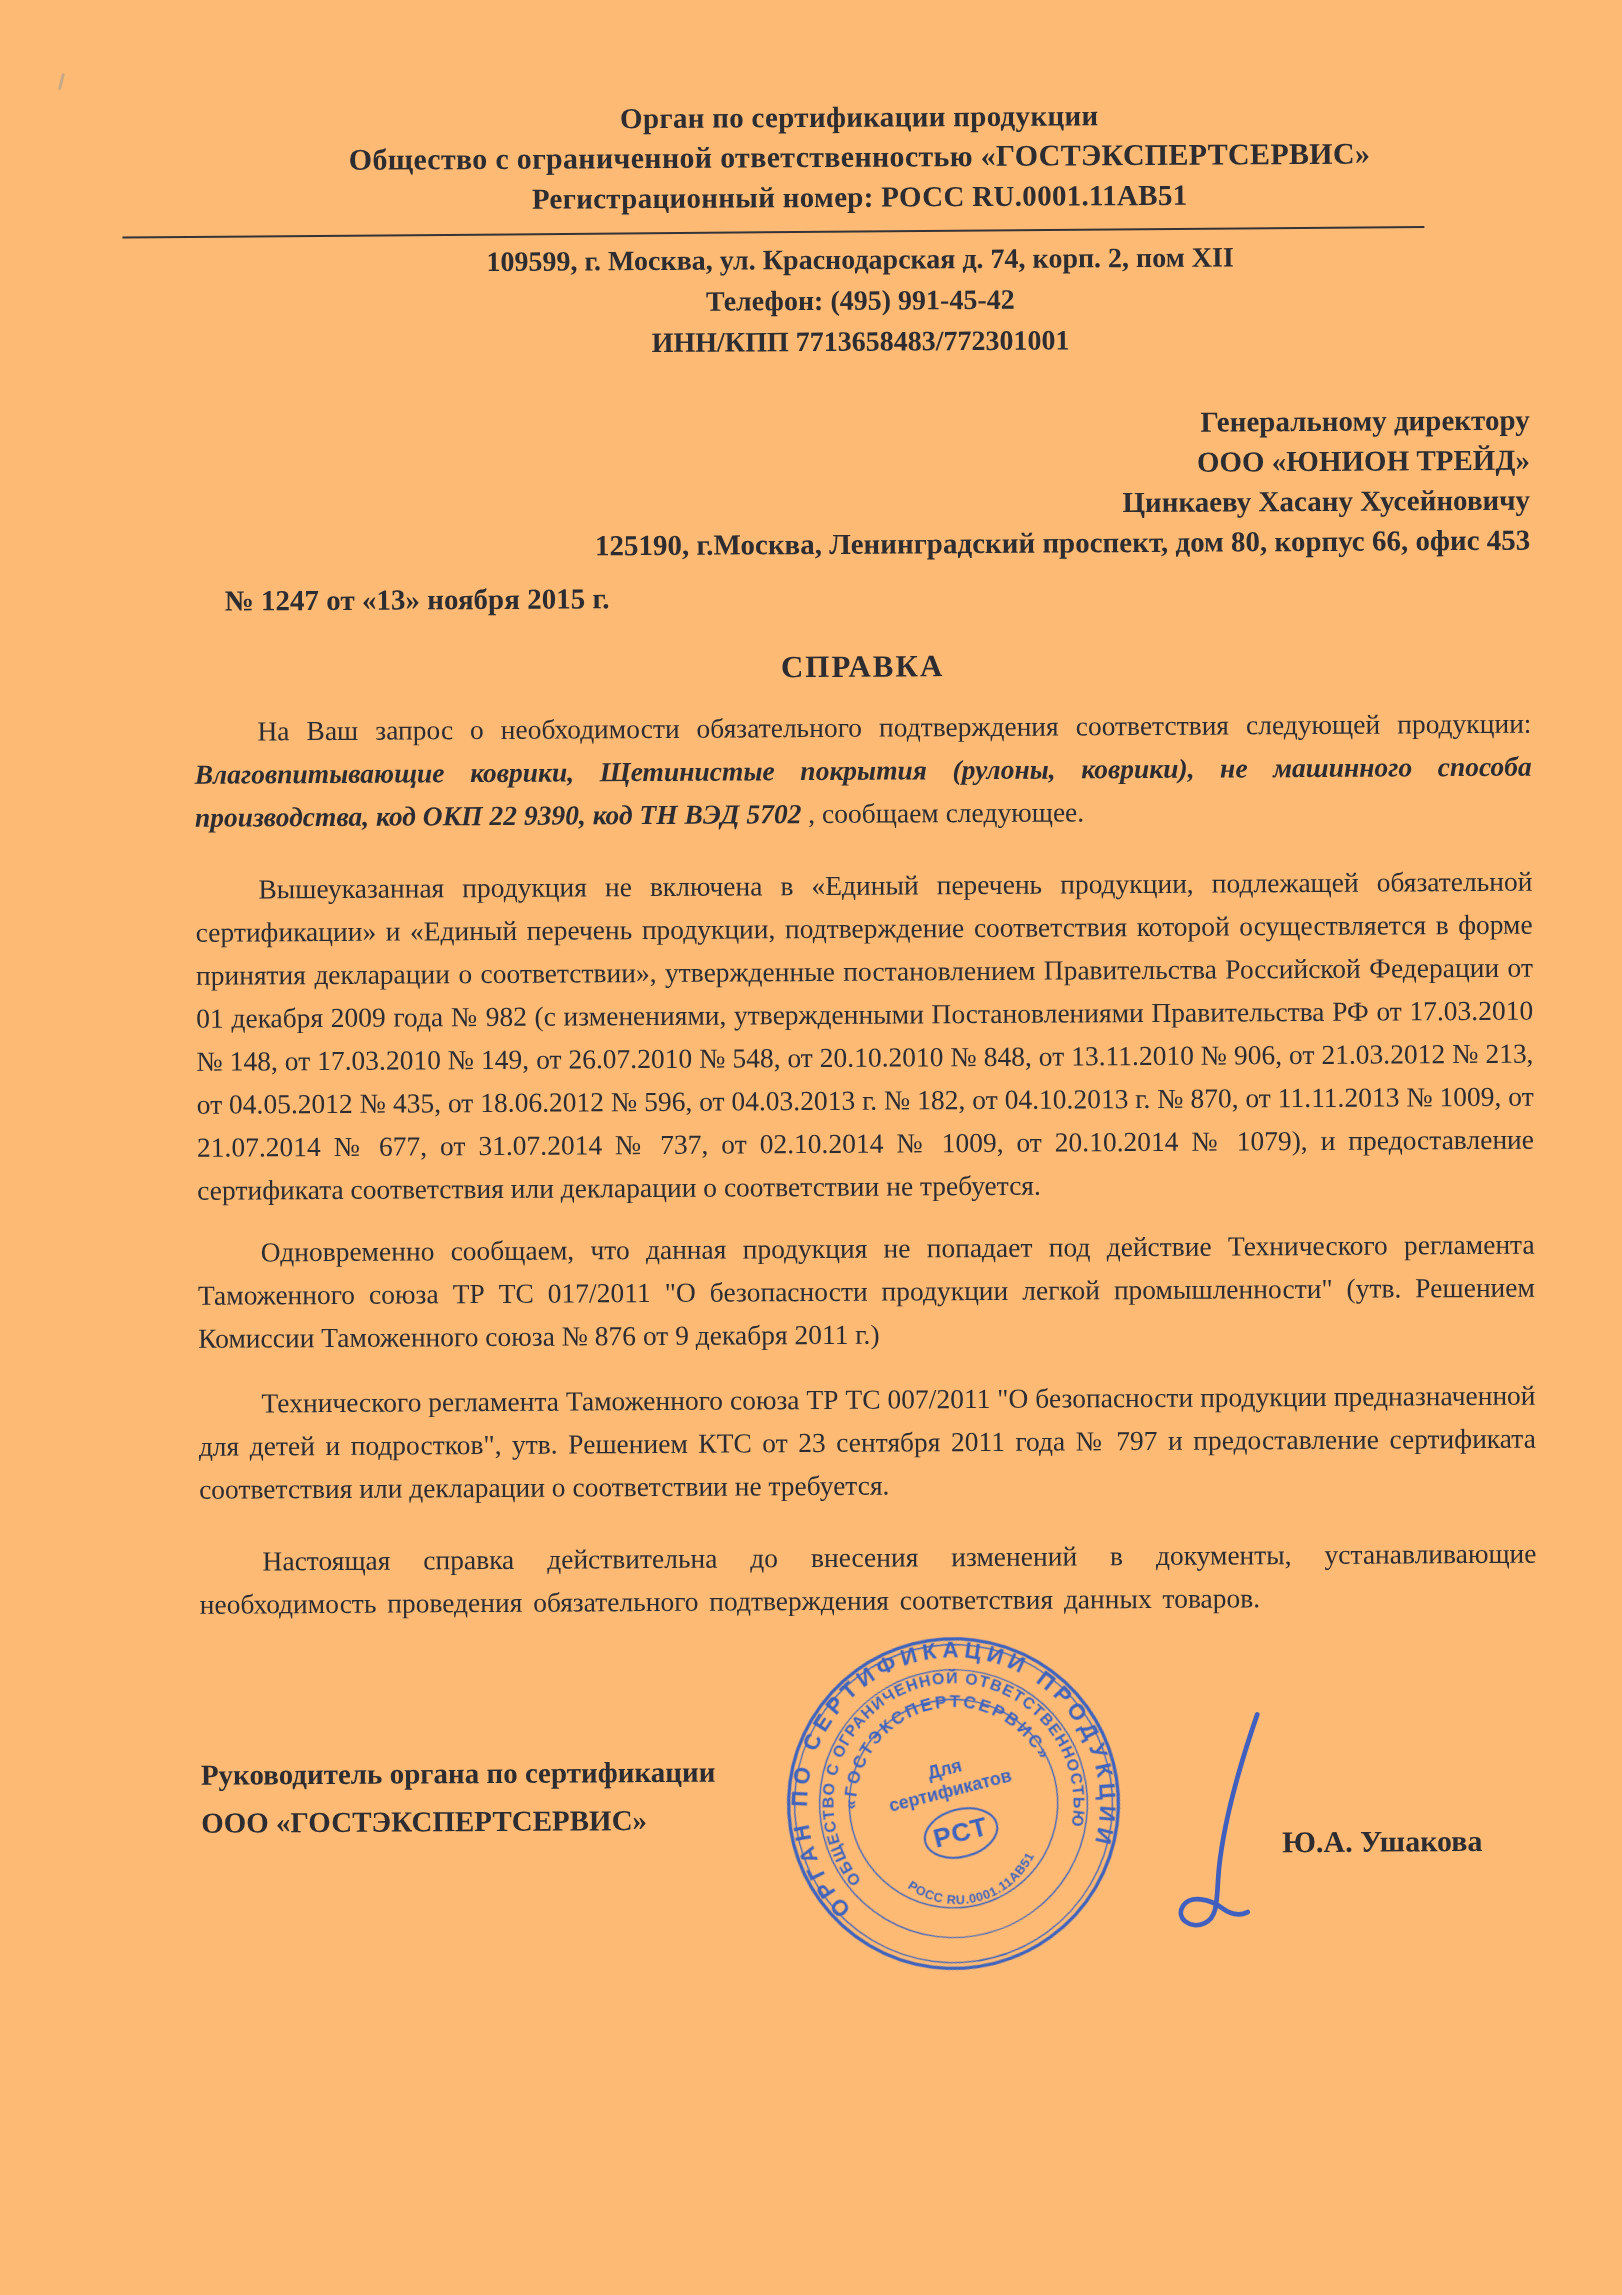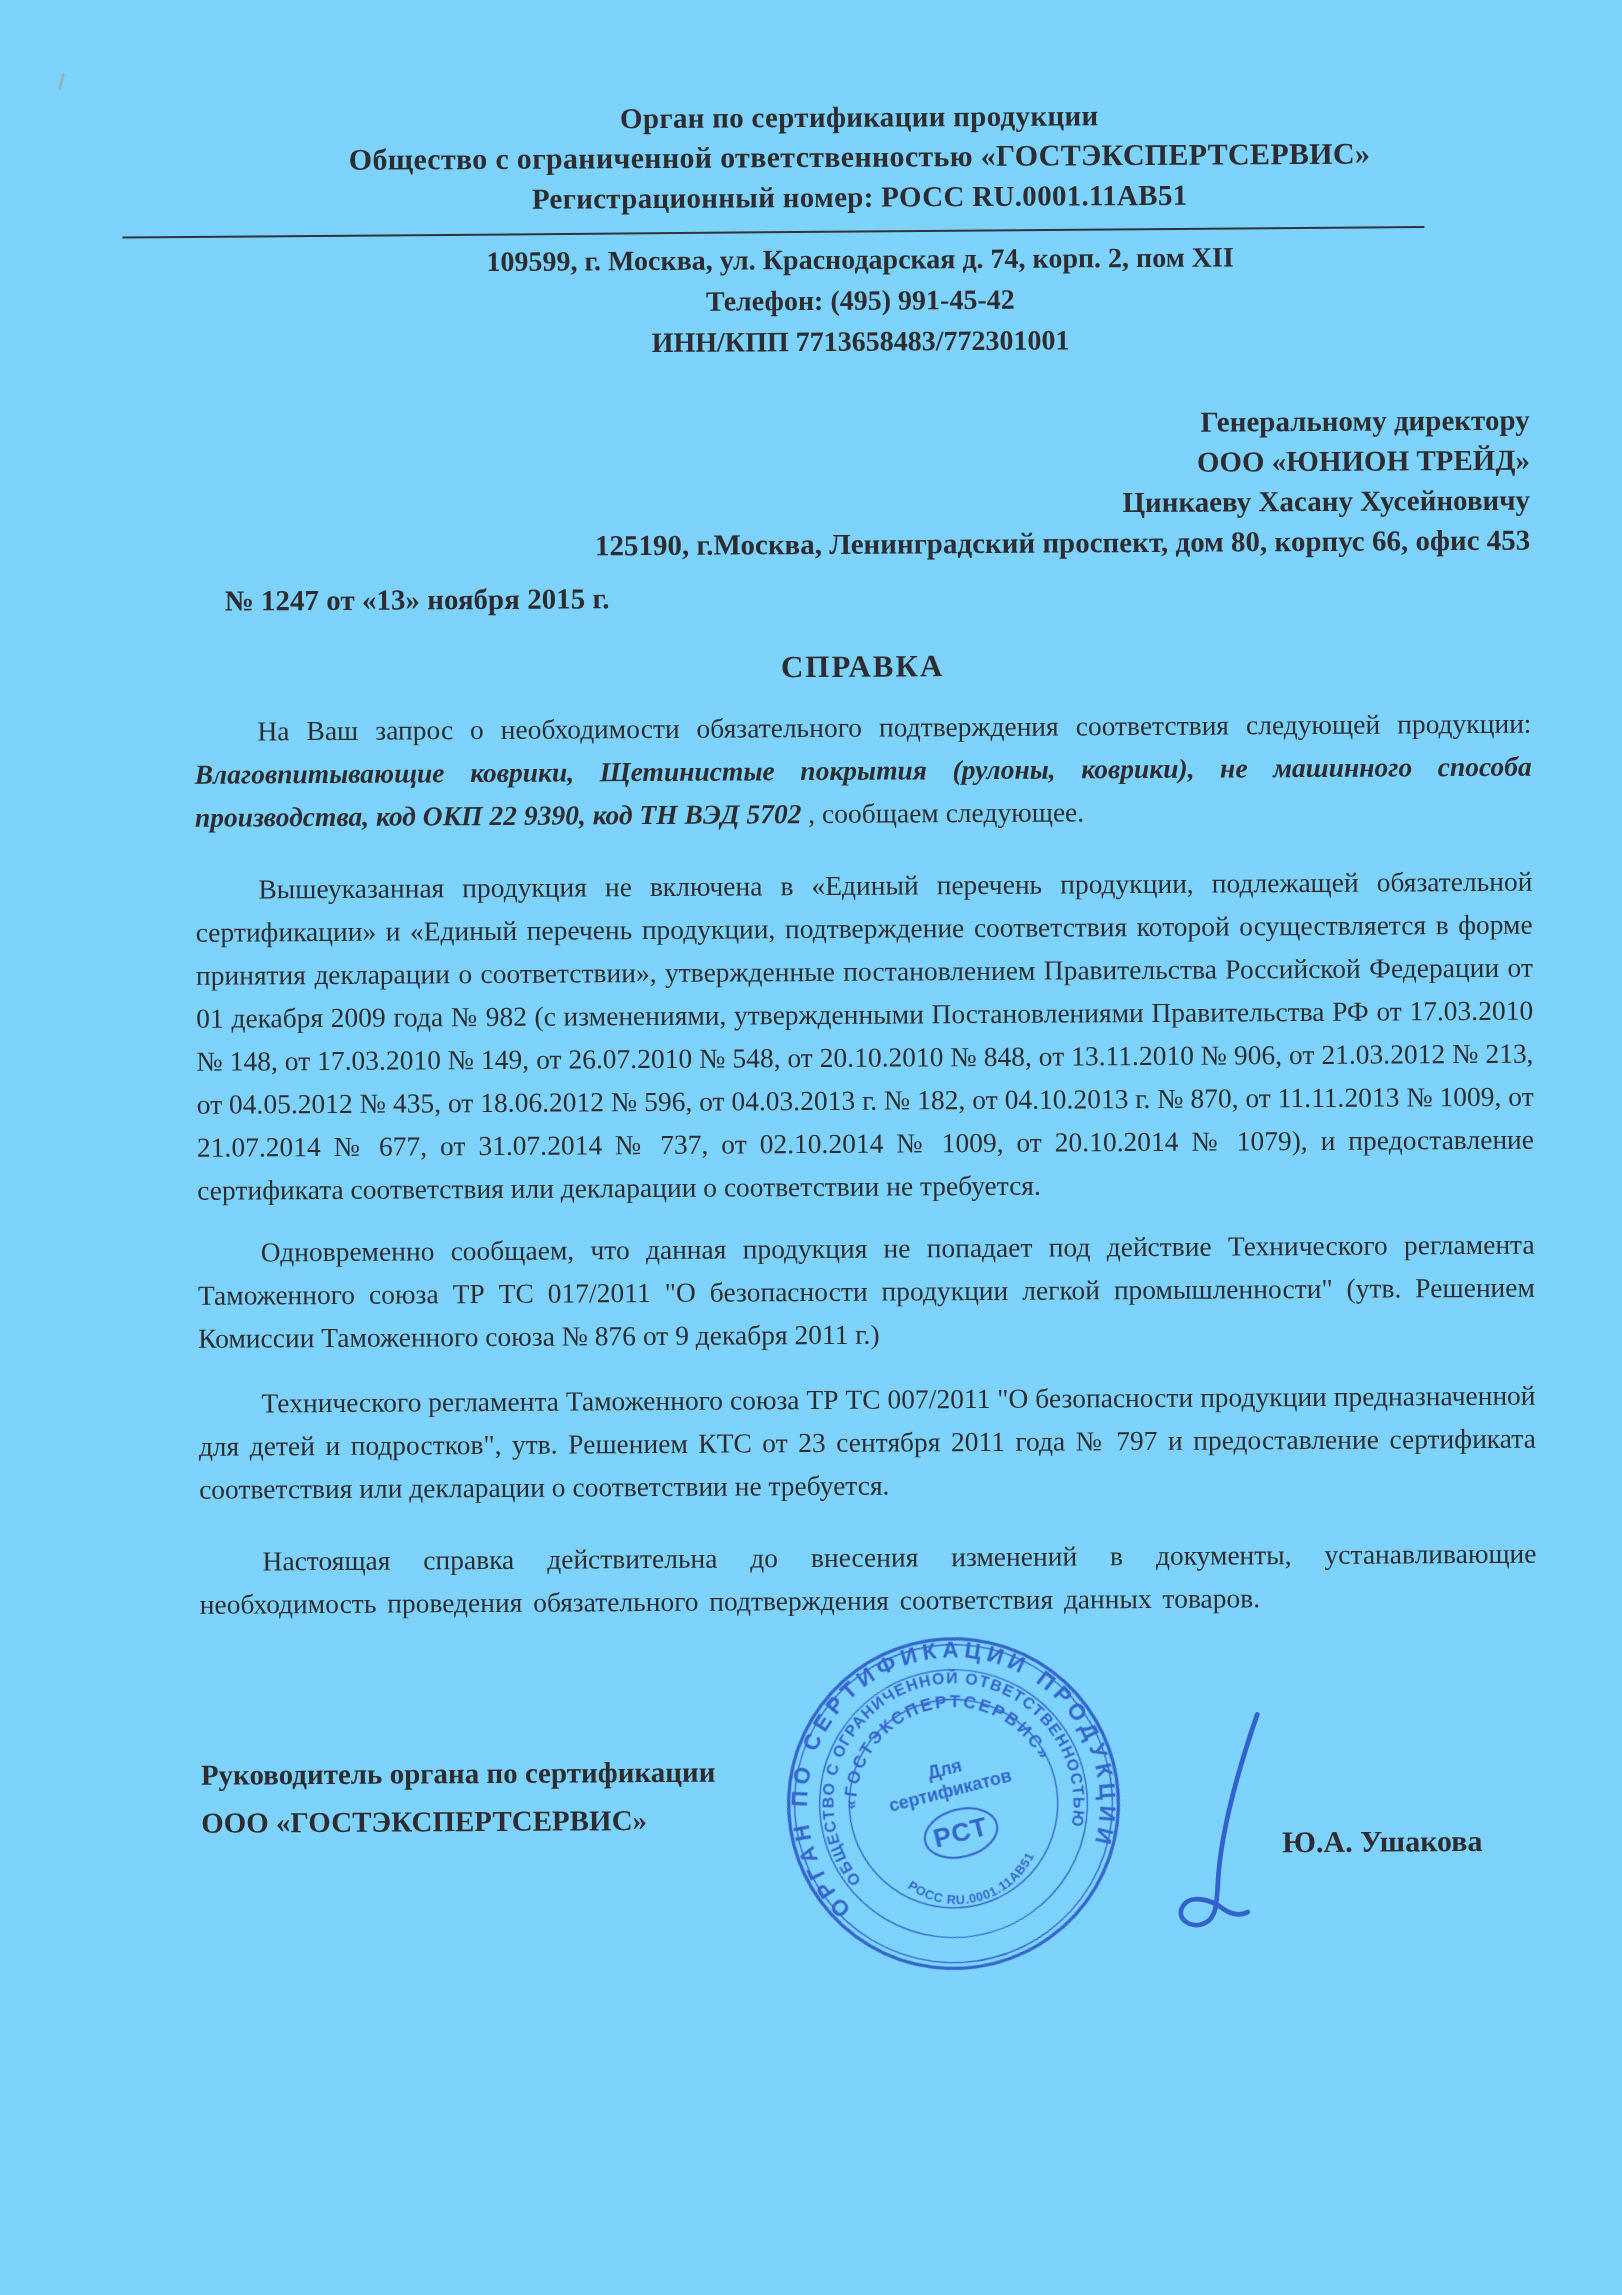--- a/index.html
+++ b/index.html
@@ -1,21 +1,21 @@
 <!DOCTYPE html>
 <html style="font-size:10.5px"><head>
 <meta charset="utf-8">
 <style>
   html, body { margin: 0; padding: 0; background: #e8e8e6; }
   .page {
     position: relative;
     width: 1622px;
     height: 2295px;
     margin: 0 auto;
-    background: #7dd3fc;
+    background: #fdba74;
     overflow: hidden;
     color: #2c2c31;
     font-family: "Liberation Serif", "DejaVu Serif", serif;
   }
   .scan-speck {
     position: absolute; left: 60px; top: 73px;
     width: 3.3px; height: 17px; background: #9a9a98;
     transform: rotate(14deg); opacity: .55; border-radius: 2px;
   }
   .content {

